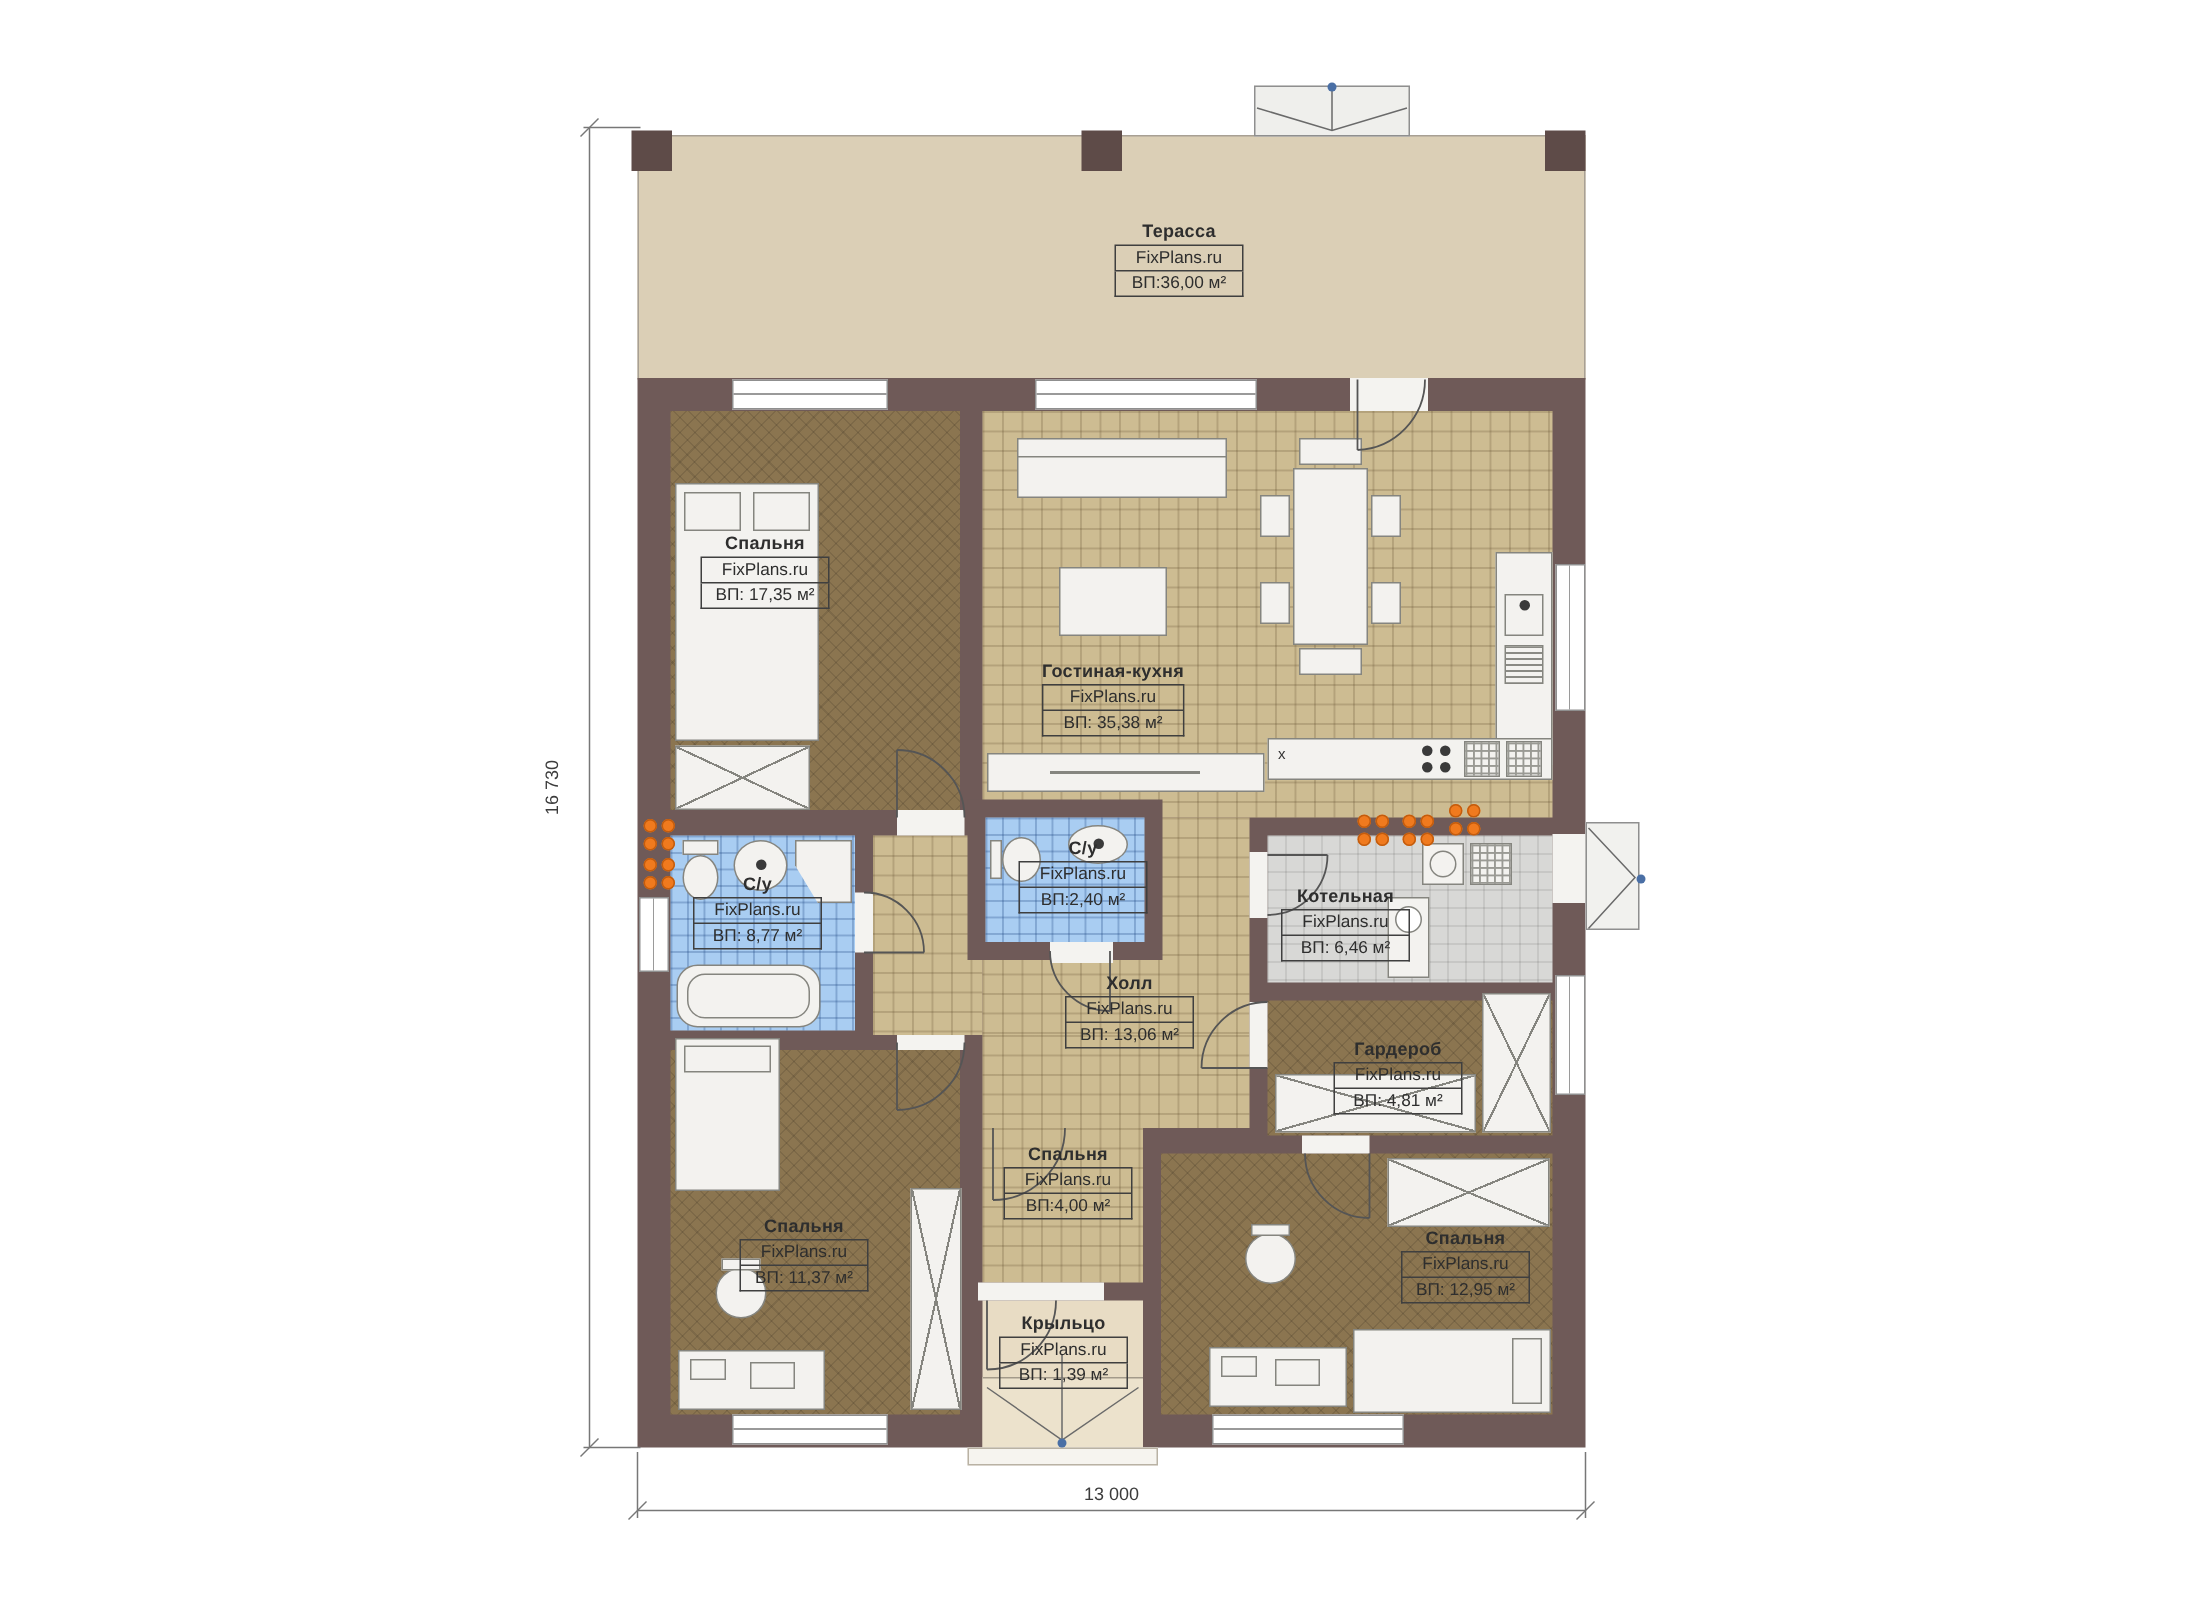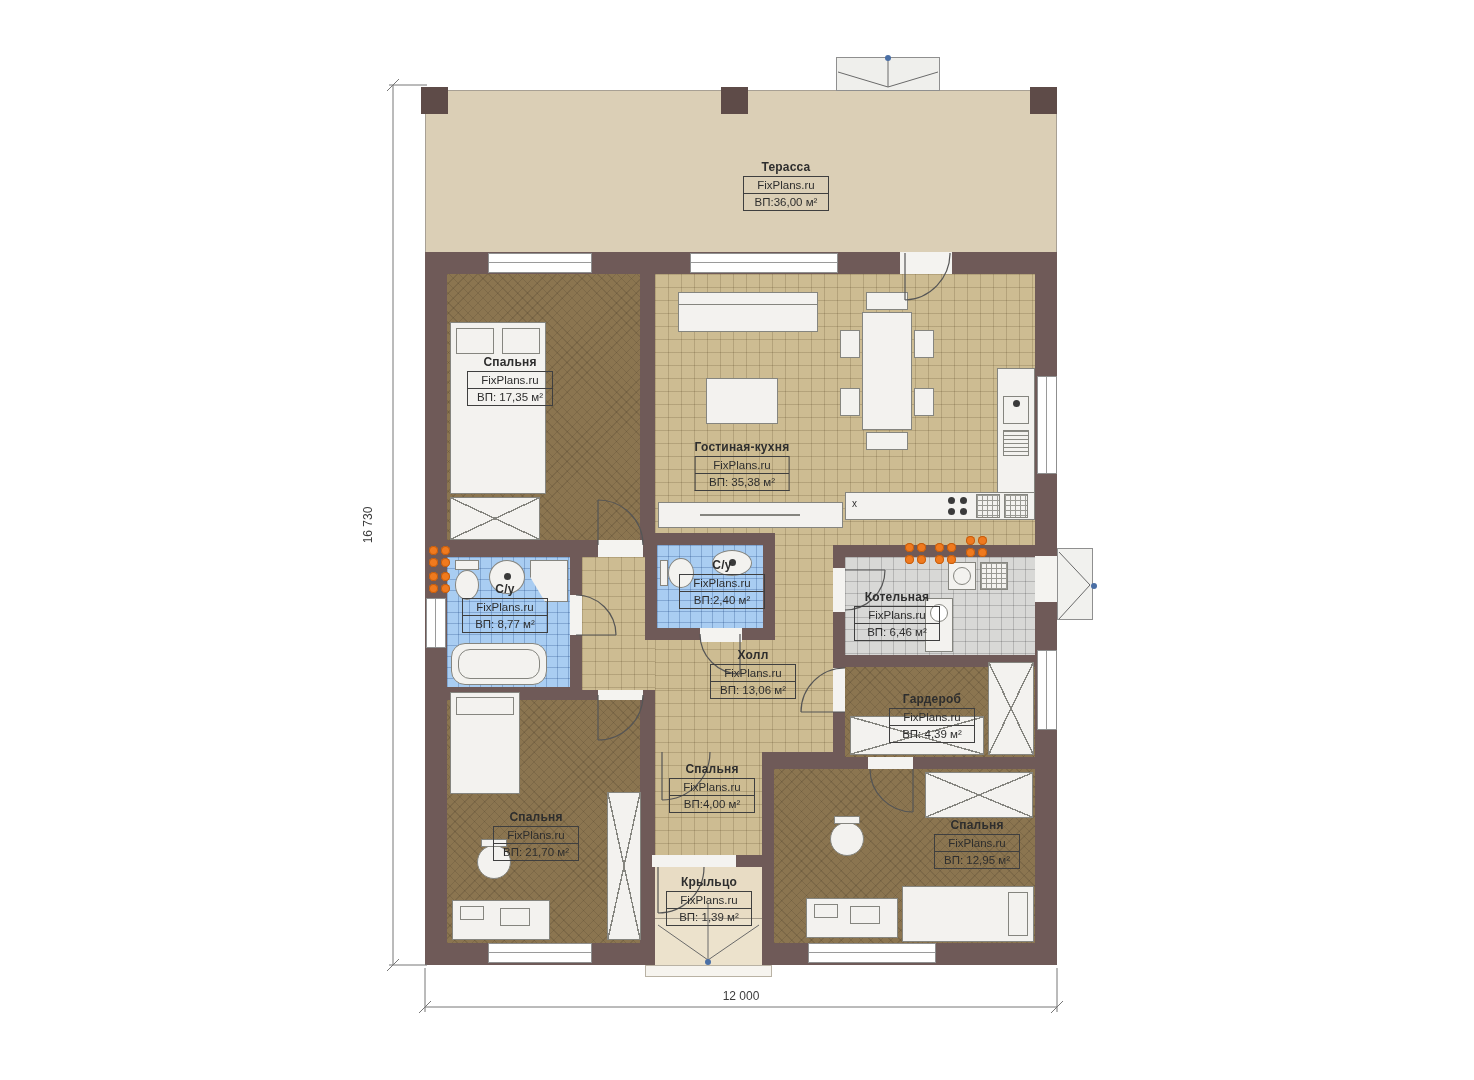--- a/index.html
+++ b/index.html
@@ -229,21 +229,21 @@
       <line x1="425" y1="968" x2="425" y2="1012"></line>
         <line x1="1057" y1="968" x2="1057" y2="1012"></line>
     </g>
     <g fill="#4a6fa5" stroke="none">
       <circle cx="888" cy="58" r="3"></circle>
       <circle cx="708" cy="962" r="3"></circle>
       <circle cx="1094" cy="586" r="3"></circle>
     </g>
   </svg>
 
-  <div class="label" style="left:786px;top:160px;">
+  <div class="label" style="left:786px;top:147px;">
     <div class="rname">Терасса</div>
     <div class="box">FixPlans.ru</div>
     <div class="box">ВП:36,00 м²</div>
   </div>
   <div class="label" style="left:510px;top:355px;">
     <div class="rname">Спальня</div>
     <div class="box">FixPlans.ru</div>
     <div class="box">ВП: 17,35 м²</div>
   </div>
   <div class="label" style="left:742px;top:440px;">
@@ -267,39 +267,39 @@
     <div class="box">ВП: 6,46 м²</div>
   </div>
   <div class="label" style="left:753px;top:648px;">
     <div class="rname">Холл</div>
     <div class="box">FixPlans.ru</div>
     <div class="box">ВП: 13,06 м²</div>
   </div>
   <div class="label" style="left:932px;top:692px;">
     <div class="rname">Гардероб</div>
     <div class="box">FixPlans.ru</div>
-    <div class="box">ВП: 4,39 м²</div>
+    <div class="box">ВП: 4,81 м²</div>
   </div>
   <div class="label" style="left:712px;top:762px;">
     <div class="rname">Спальня</div>
     <div class="box">FixPlans.ru</div>
     <div class="box">ВП:4,00 м²</div>
   </div>
   <div class="label" style="left:536px;top:810px;">
     <div class="rname">Спальня</div>
     <div class="box">FixPlans.ru</div>
-    <div class="box">ВП: 21,70 м²</div>
+    <div class="box">ВП: 11,37 м²</div>
   </div>
   <div class="label" style="left:977px;top:818px;">
     <div class="rname">Спальня</div>
     <div class="box">FixPlans.ru</div>
     <div class="box">ВП: 12,95 м²</div>
   </div>
   <div class="label" style="left:709px;top:875px;">
     <div class="rname">Крыльцо</div>
     <div class="box">FixPlans.ru</div>
     <div class="box">ВП: 1,39 м²</div>
   </div>
 
   <div class="dimlabel" style="left:368px;top:525px;transform:translate(-50%,-50%) rotate(-90deg);">16 730</div>
-  <div class="dimlabel" style="left:741px;top:989px;transform:translateX(-50%);">12 000</div>
+  <div class="dimlabel" style="left:741px;top:989px;transform:translateX(-50%);">13 000</div>
 
 </div>
 
 </body></html>

